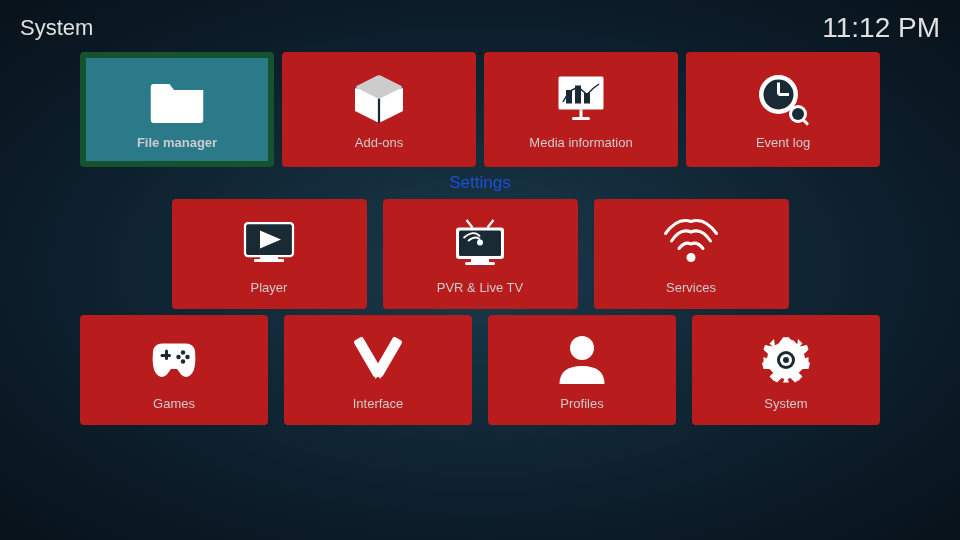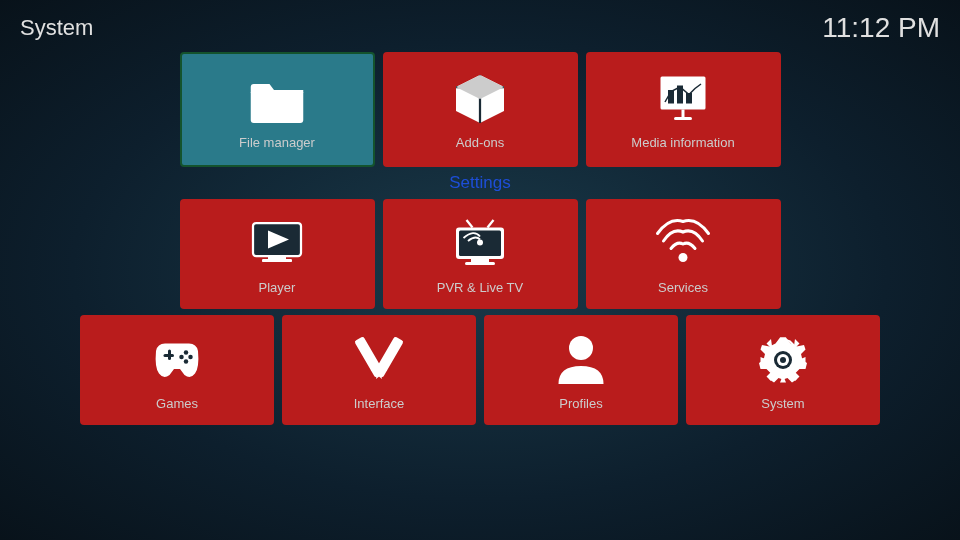--- a/index.html
+++ b/index.html
@@ -60,41 +60,42 @@
     }
 
     
     .top-row .tile {
       width: 195px;
       height: 115px;
     }
 
     .tile-file-manager {
       background: #2a7a8a !important;
-      border: 2px solid #14532d;
+      border: 6px solid #14532d;
+      font-weight: bold;
     }
 
     .section-label {
       text-align: center;
       font-size: 17px;
       font-weight: 300;
       color: #1d4ed8;
       margin: 6px 0 6px 0;
     }
 
     .grid-rows {
       display: flex;
       flex-direction: column;
       gap: 6px;
       padding: 0 80px;
     }
 
     .grid-row {
       display: flex;
-      gap: 8px;
+      gap: 16px;
       justify-content: center;
     }
 
     .grid-row .tile {
       width: 195px;
       height: 110px;
     }
 
     
     .tile svg {
@@ -149,20 +150,33 @@
 
       <rect x="20" y="28" width="8" height="18" style="fill:#1a2a35"></rect>
       <rect x="32" y="22" width="8" height="24" style="fill:#1a2a35"></rect>
       <rect x="44" y="32" width="8" height="14" style="fill:#1a2a35"></rect>
 
       <polyline points="16,44 24,30 36,24 48,34 56,26 64,20" style="stroke:#1a2a35;stroke-width:2;fill:none"></polyline>
     </svg>
     <span class="tile-label">Media information</span>
   </div>
 
+  <div class="tile">
+
+    <svg viewBox="0 0 80 80">
+      <circle cx="34" cy="34" r="26" style="fill:#ffffff"></circle>
+      <circle cx="34" cy="34" r="20" style="fill:#1a2a35"></circle>
+      <rect x="32" y="18" width="4" height="16" style="fill:#ffffff"></rect>
+      <rect x="34" y="32" width="14" height="4" style="fill:#ffffff"></rect>
+      <circle cx="60" cy="60" r="12" style="fill:#ffffff"></circle>
+      <circle cx="60" cy="60" r="8" style="fill:#1a2a35"></circle>
+      <rect x="68" y="66" width="10" height="4" rx="2" style="fill:#ffffff; transform:rotate(45deg); transform-origin:68px 66px"></rect>
+    </svg>
+    <span class="tile-label">Event log</span>
+  </div>
 
 </div>
 
 <div class="section-label">Settings</div>
 
 <div class="grid-rows">
 
   <div class="grid-row">
 
     <div class="tile">

